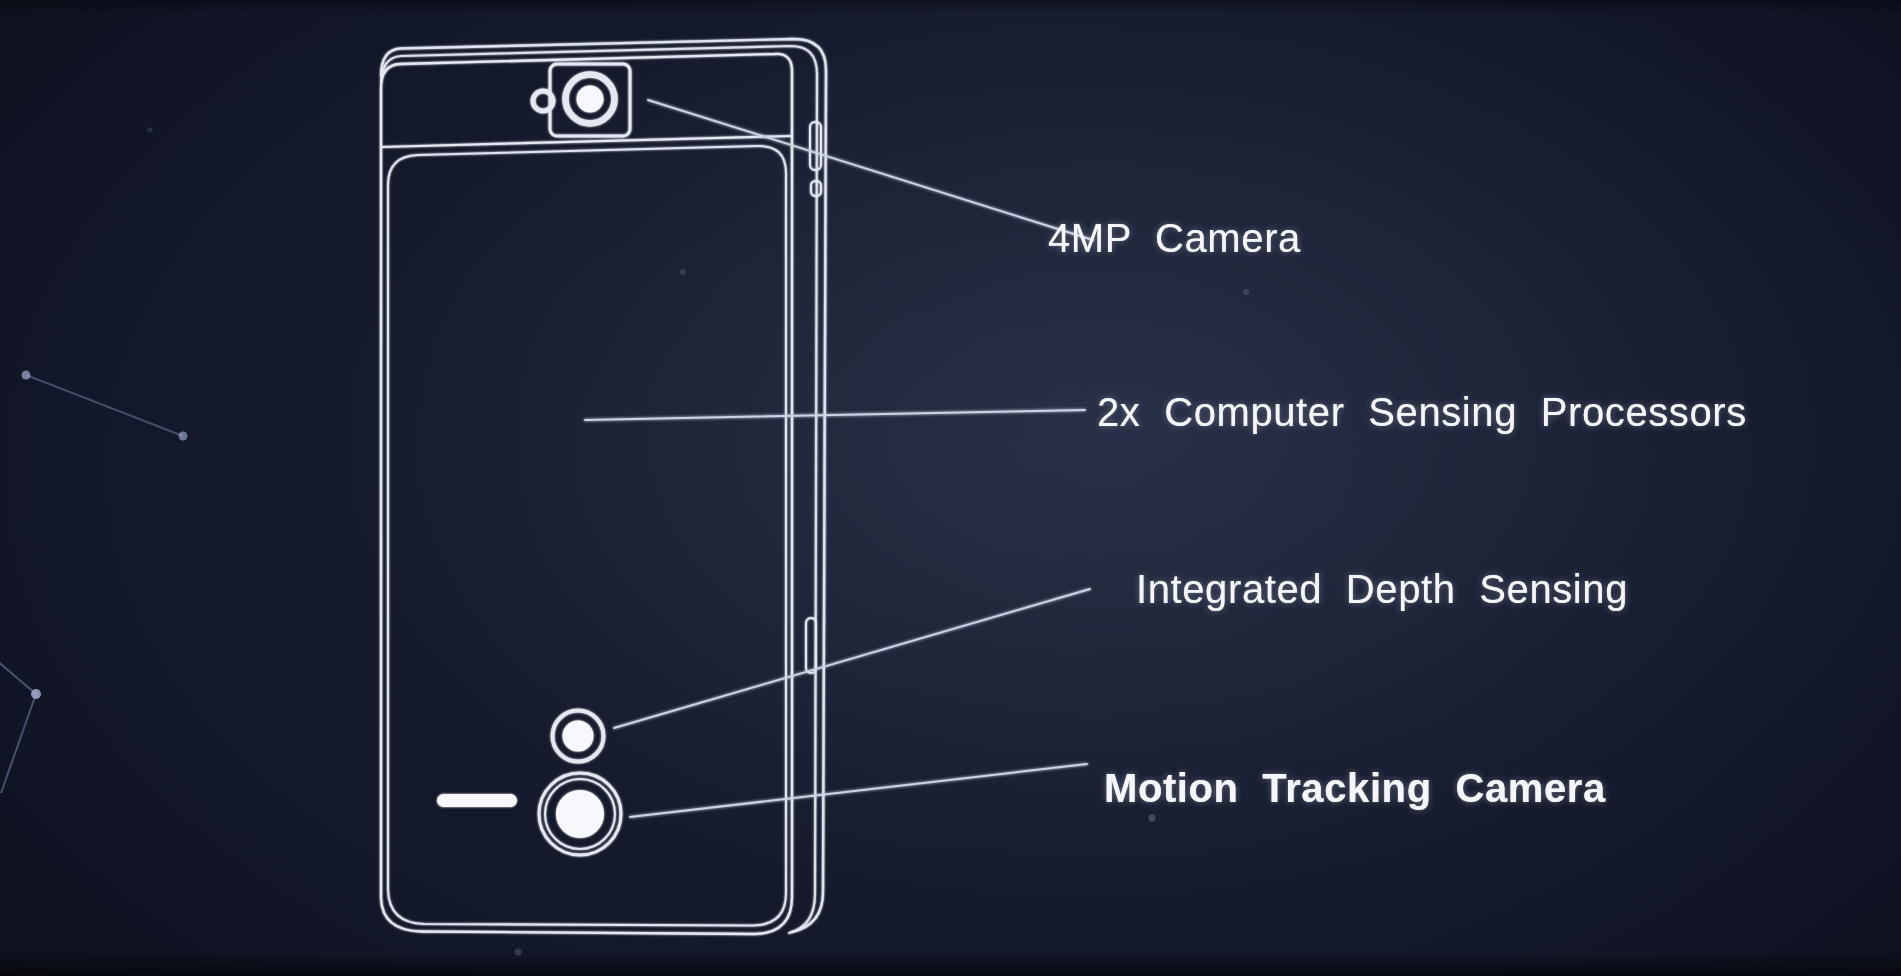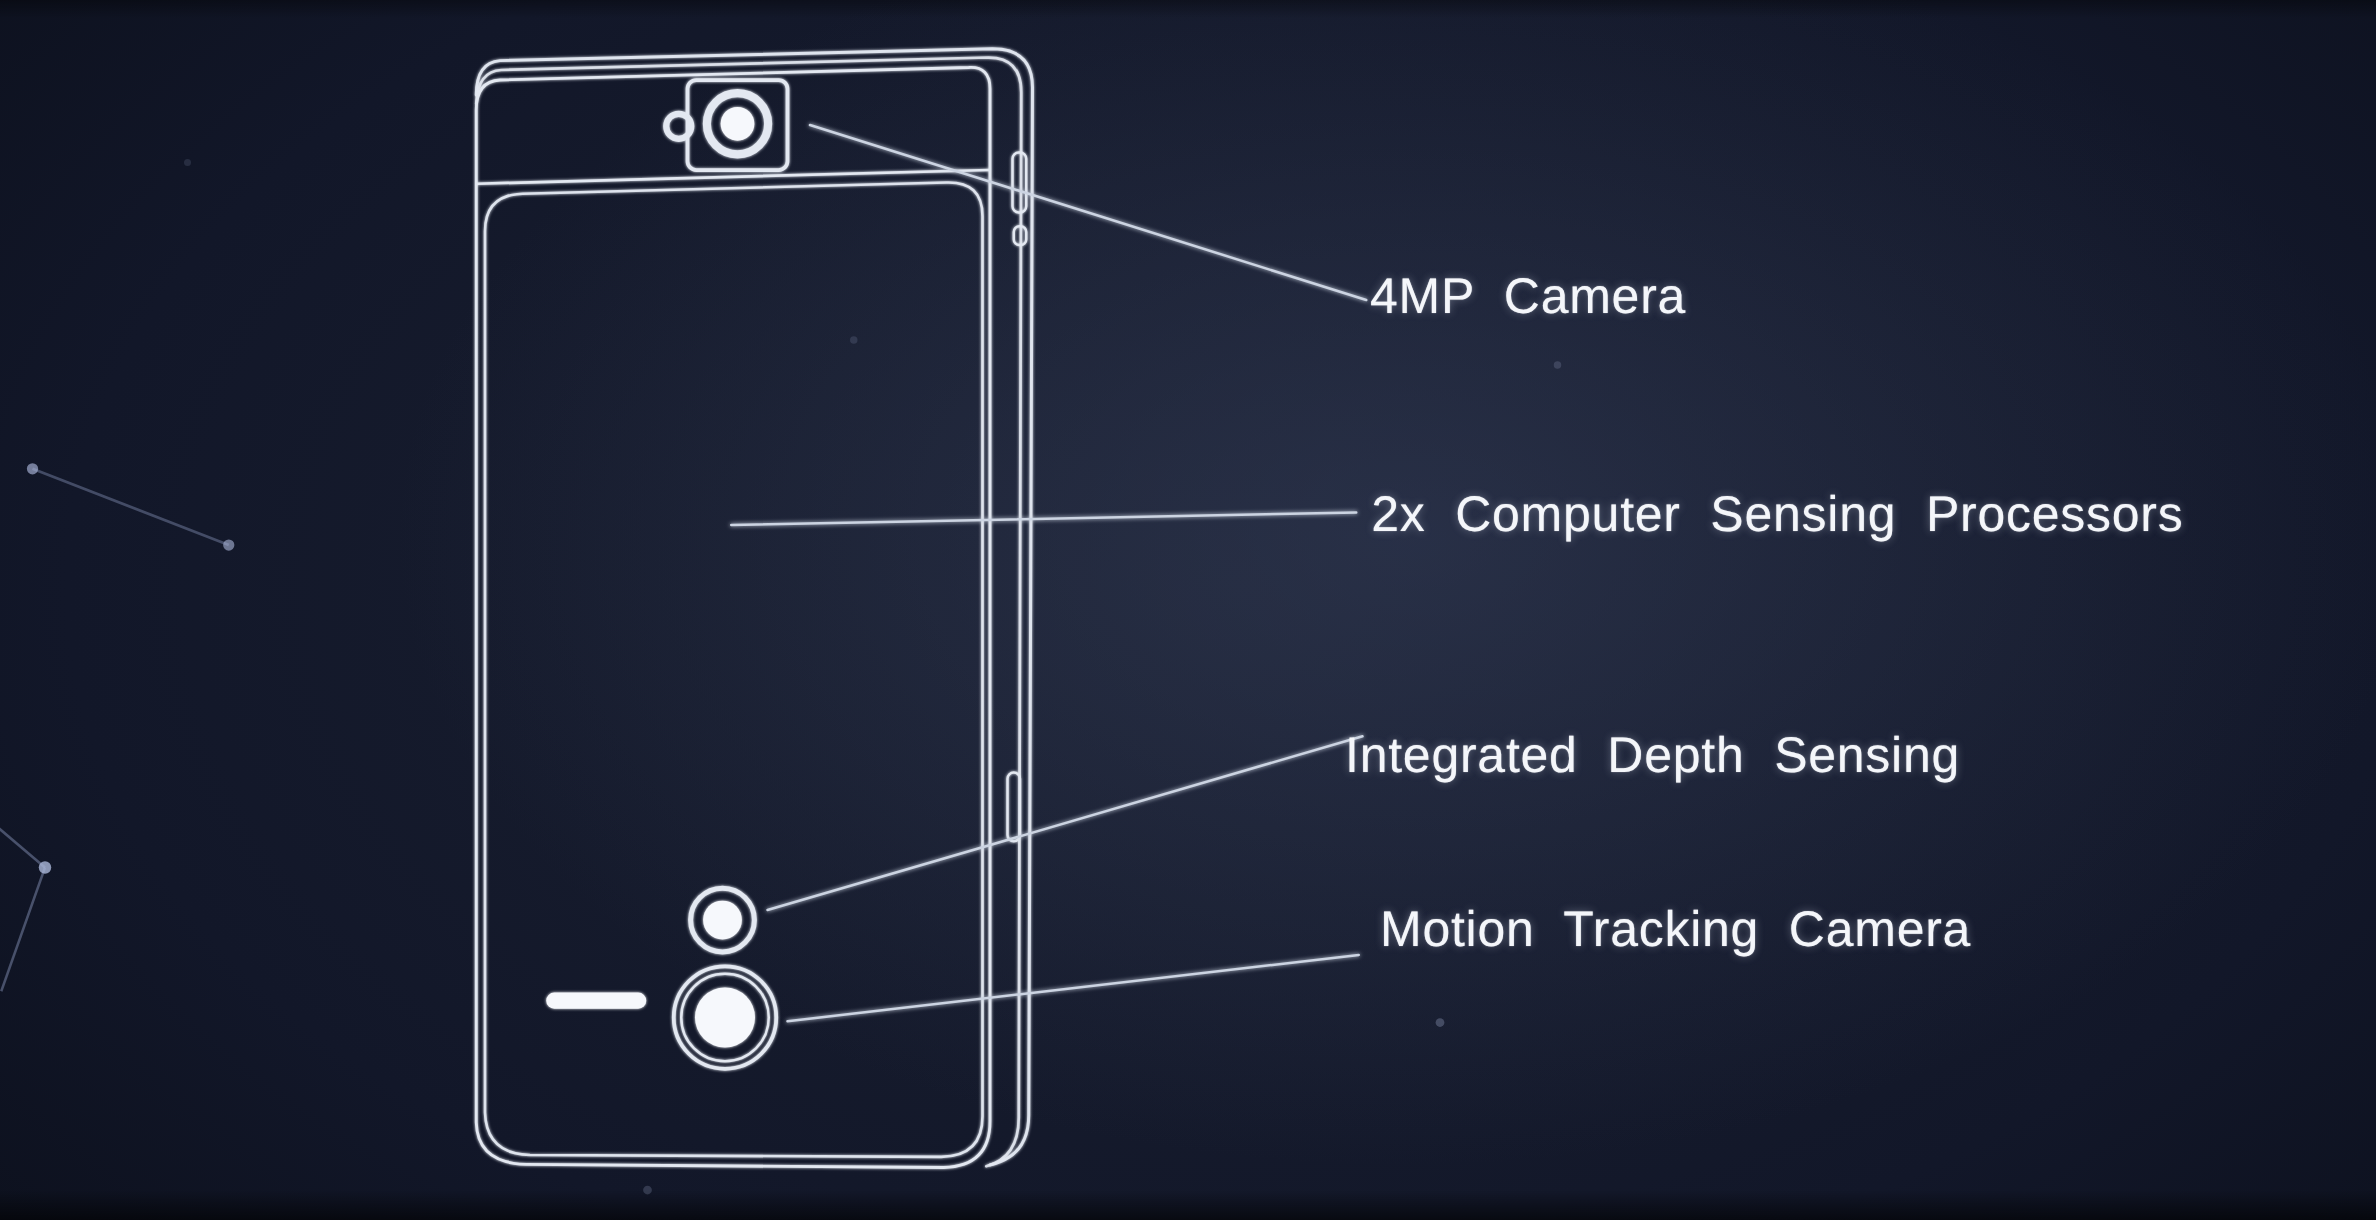--- a/index.html
+++ b/index.html
@@ -30,24 +30,24 @@
   .feature-label{
     position:absolute;
     transform:translateY(-50%);
     color:var(--text-color,#f4f6fa);
     font-size:40px;
     letter-spacing:.6px;
     word-spacing:12px;
     white-space:nowrap;
     text-shadow:0 0 7px rgba(225,232,248,.35), 0 0 1px rgba(255,255,255,.6);
   }
-  .lbl-camera{ left:1096px; top:238px; }
+  .lbl-camera{ left:1048px; top:238px; }
   .lbl-processors{ left:1097px; top:412px; }
-  .lbl-depth{ left:1076px; top:589px;margin-top:16px; }
-  .lbl-motion{ left:1104px; top:744px; }
+  .lbl-depth{ left:1136px; top:589px; }
+  .lbl-motion{ left:1104px; top:788px;font-weight:bold; }
 </style>
 </head>
 <body>
 
 <div class="stage">
 
   <svg width="1901" height="976" viewBox="0 0 1901 976">
     <defs>
       <filter id="glow" x="-30%" y="-30%" width="160%" height="160%">
         <feGaussianBlur in="SourceGraphic" stdDeviation="1.1" result="b"></feGaussianBlur>

